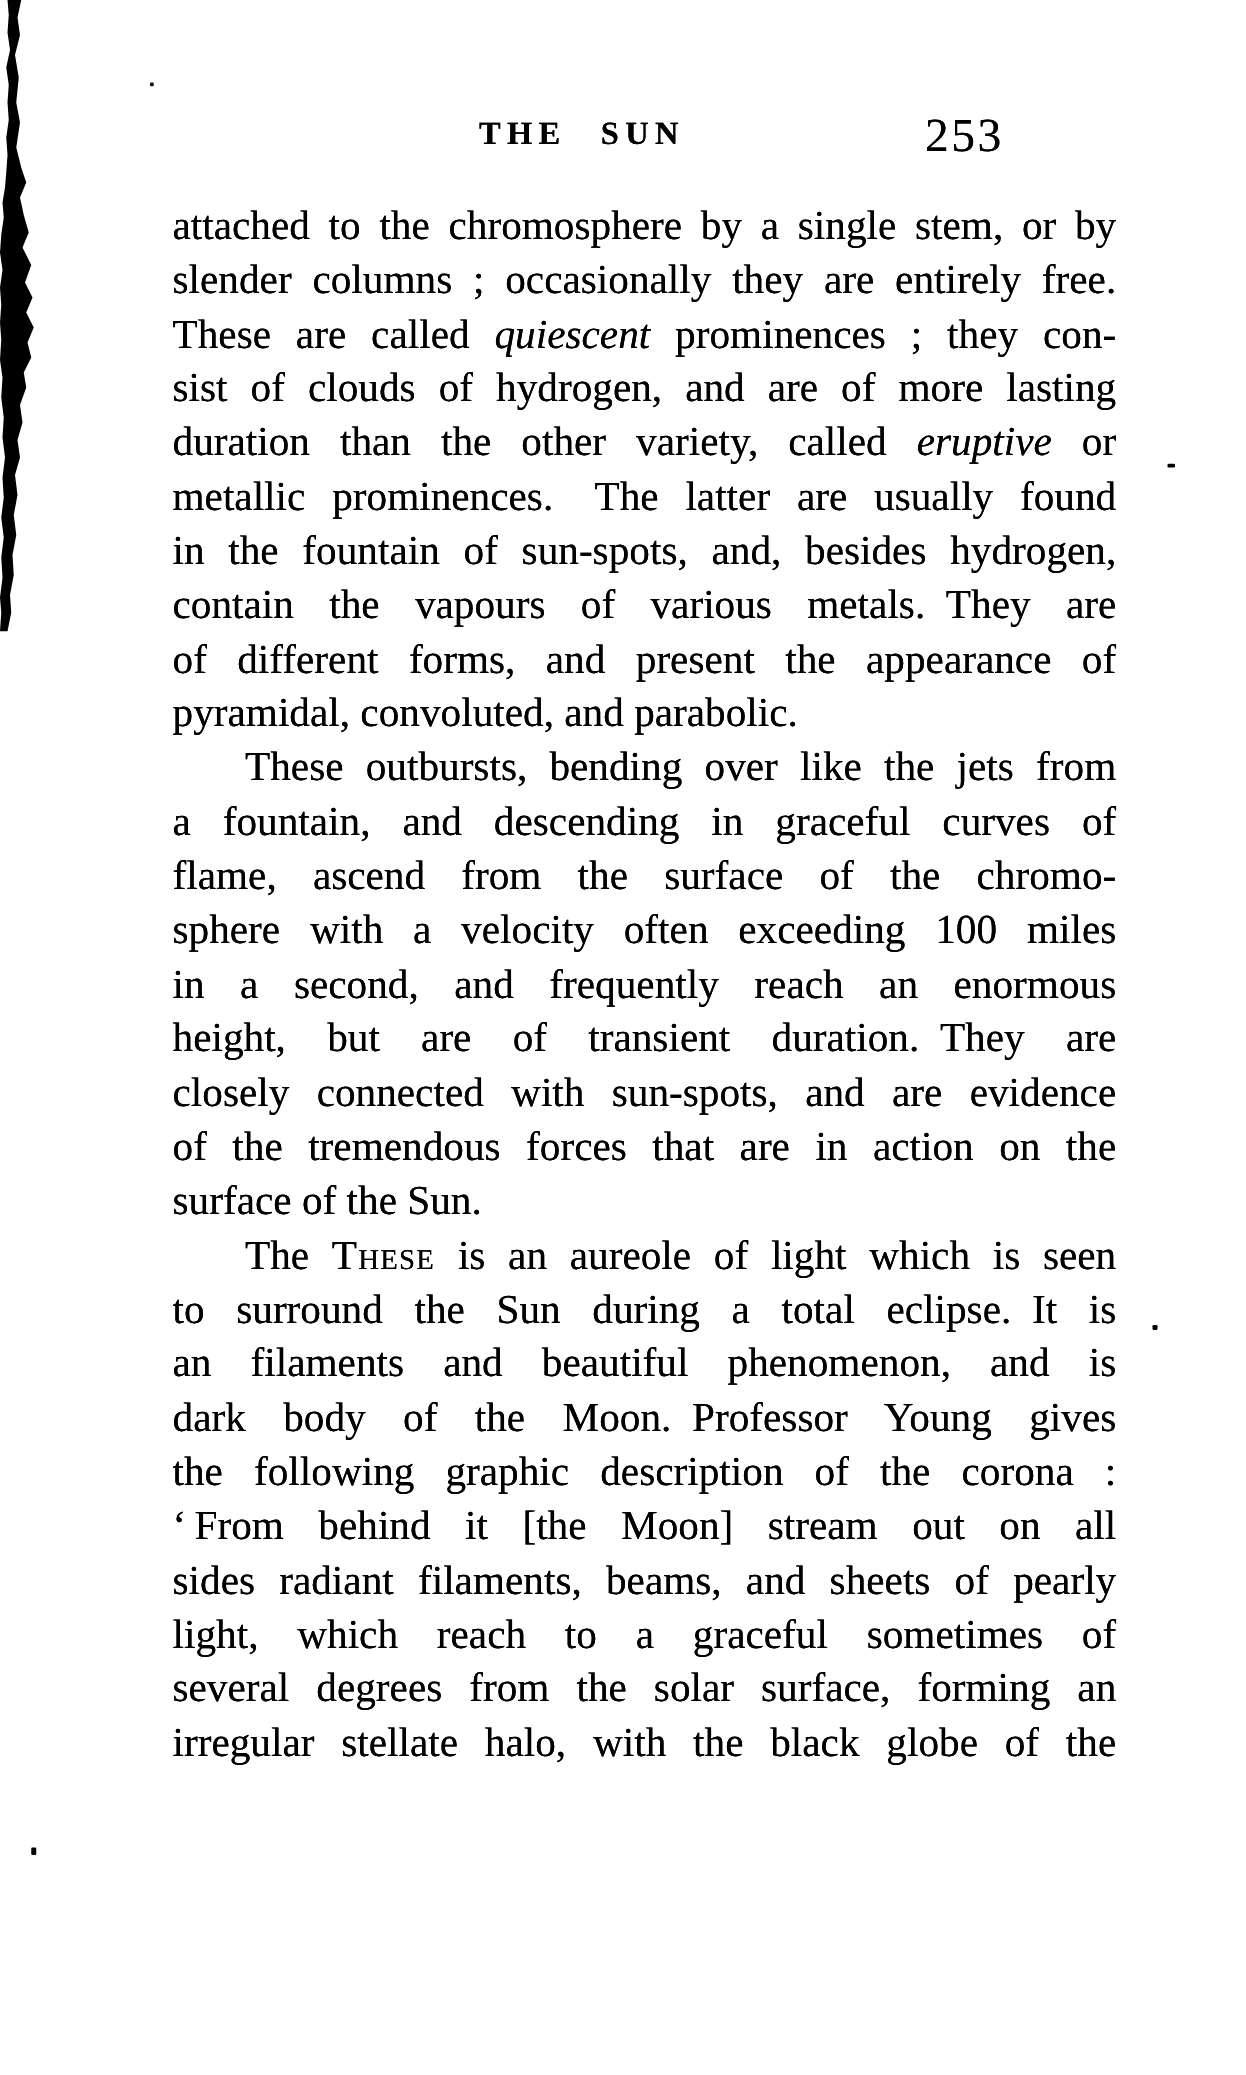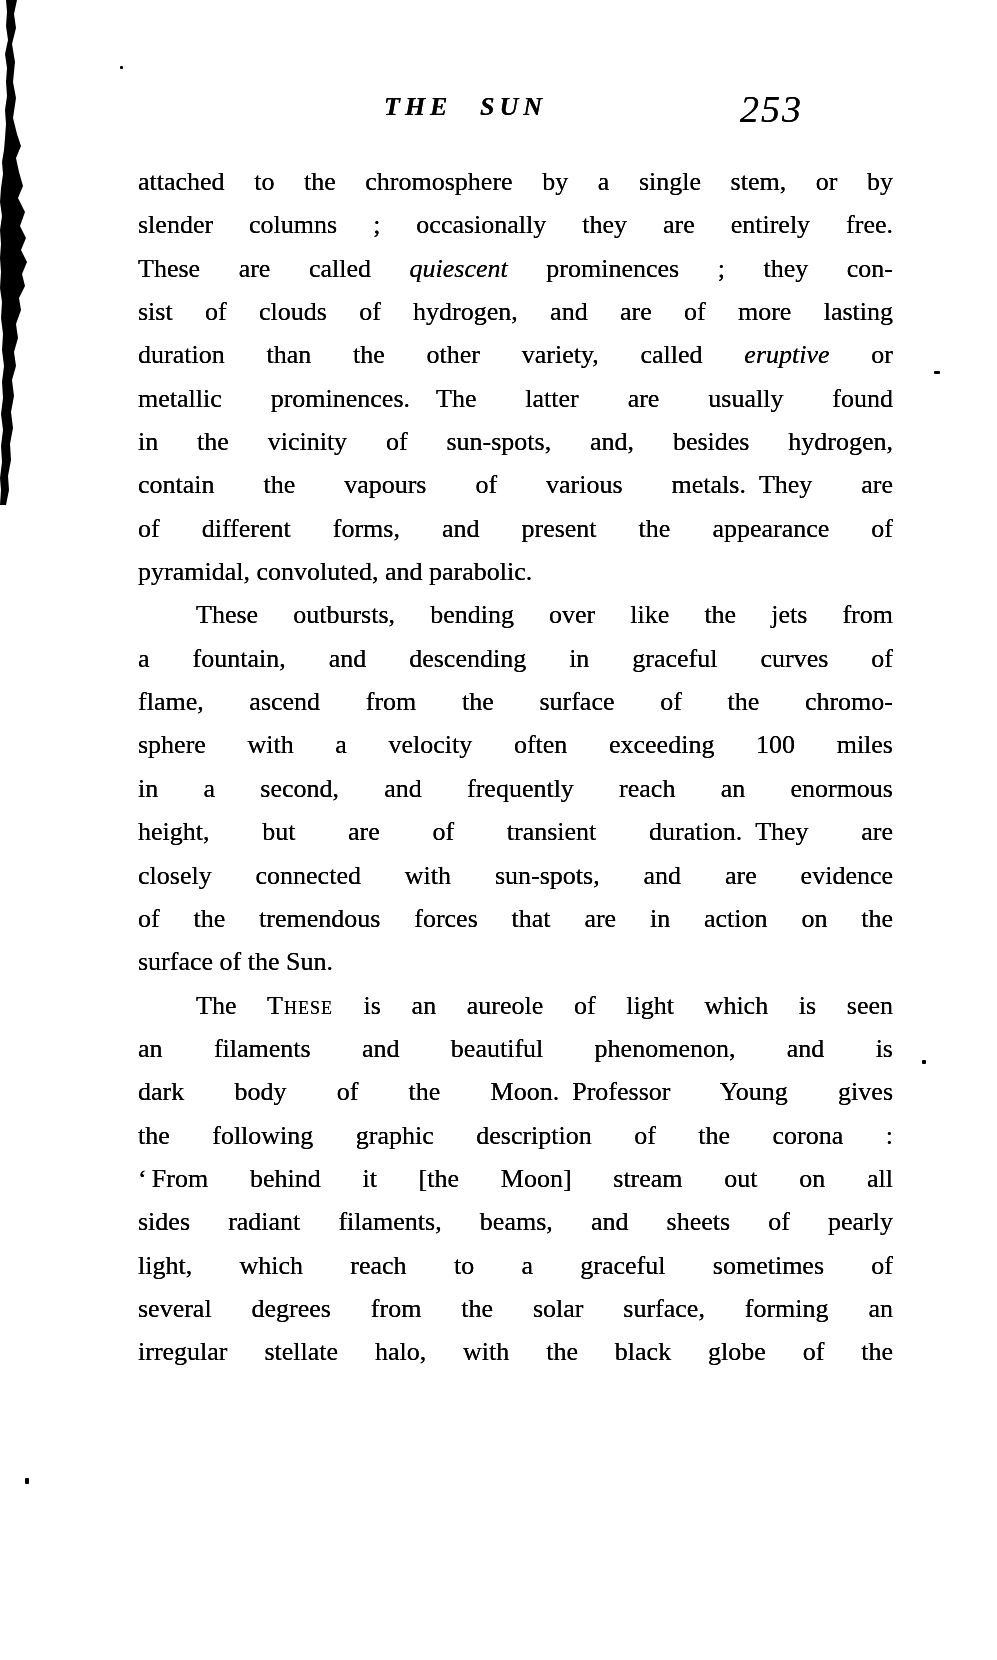--- a/index.html
+++ b/index.html
@@ -16,21 +16,20 @@
     font-family: "Liberation Serif", "DejaVu Serif", serif;
     color: #000000;
   }
   
   .running-head {
     position: absolute;
     top: 0;
     left: 0;
     width: 907px;
     height: 140px;
-    font-style: italic;
   }
   .head-title {
     position: absolute;
     top: 92px;
     left: 24px;
     right: 0;
     text-align: center;
     font-size: 26px;
     font-weight: bold;
     letter-spacing: 5px;
@@ -44,21 +43,21 @@
     font-size: 38px;
     letter-spacing: 2px;
     text-shadow: 0 0 0.5px #000;
   }
   
   .text-block {
     position: absolute;
     top: 160px;
     left: 138px;
     width: 755px;
-    font-size: 26px;
+    font-size: 33px;
     text-shadow: 0 0 0.5px #000;
   }
   .ln {
     height: 43.35px;
     line-height: 43.35px;
     text-align: justify;
     text-align-last: justify;
     overflow: hidden;
   }
   .ln.last {
@@ -120,36 +119,37 @@
   </header>
 
   <main class="text-block">
 
     <div class="ln">attached to the chromosphere by a single stem, or by</div>
     <div class="ln">slender columns ; occasionally they are entirely free.</div>
     <div class="ln"><span>These are called </span><span class="it">quiescent</span><span> prominences ; they con-</span></div>
     <div class="ln">sist of clouds of hydrogen, and are of more lasting</div>
     <div class="ln"><span>duration than the other variety, called </span><span class="it">eruptive</span><span> or</span></div>
     <div class="ln">metallic prominences. The latter are usually found</div>
-    <div class="ln">in the vicinity of sun-spots, and, besides hydrogen,</div>
+    <div class="ln">in the fountain of sun-spots, and, besides hydrogen,</div>
     <div class="ln">contain the vapours of various metals. They are</div>
     <div class="ln">of different forms, and present the appearance of</div>
     <div class="ln last">pyramidal, convoluted, and parabolic.</div>
 
     <div class="ln indent">These outbursts, bending over like the jets from</div>
     <div class="ln">a fountain, and descending in graceful curves of</div>
     <div class="ln">flame, ascend from the surface of the chromo-</div>
     <div class="ln">sphere with a velocity often exceeding 100 miles</div>
     <div class="ln">in a second, and frequently reach an enormous</div>
     <div class="ln">height, but are of transient duration. They are</div>
     <div class="ln">closely connected with sun-spots, and are evidence</div>
     <div class="ln">of the tremendous forces that are in action on the</div>
     <div class="ln last">surface of the Sun.</div>
 
     <div class="ln indent"><span>The </span><span class="sc">These</span><span> is an aureole of light which is seen</span></div>
+    <div class="ln">to surround the Sun during a total eclipse. It is</div>
     <div class="ln">an filaments and beautiful phenomenon, and is</div>
     <div class="ln">dark body of the Moon. Professor Young gives</div>
     <div class="ln">the following graphic description of the corona :</div>
     <div class="ln">‘ From behind it [the Moon] stream out on all</div>
     <div class="ln">sides radiant filaments, beams, and sheets of pearly</div>
     <div class="ln">light, which reach to a graceful sometimes of</div>
     <div class="ln">several degrees from the solar surface, forming an</div>
     <div class="ln">irregular stellate halo, with the black globe of the</div>
 
   </main>

